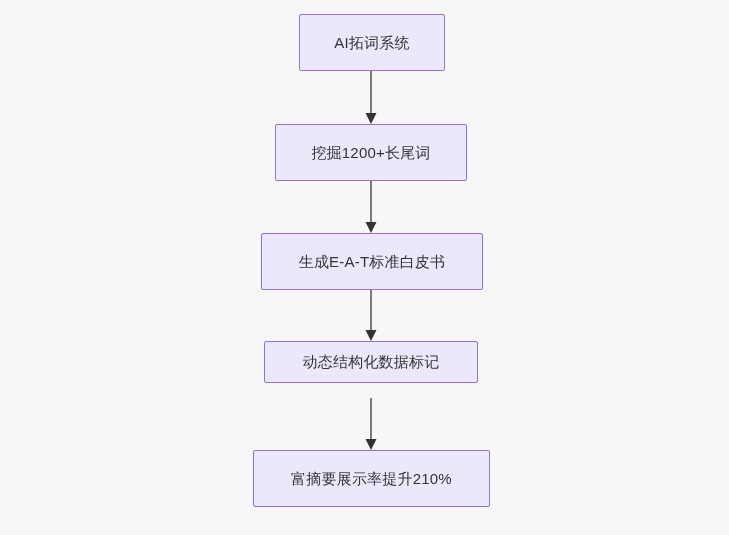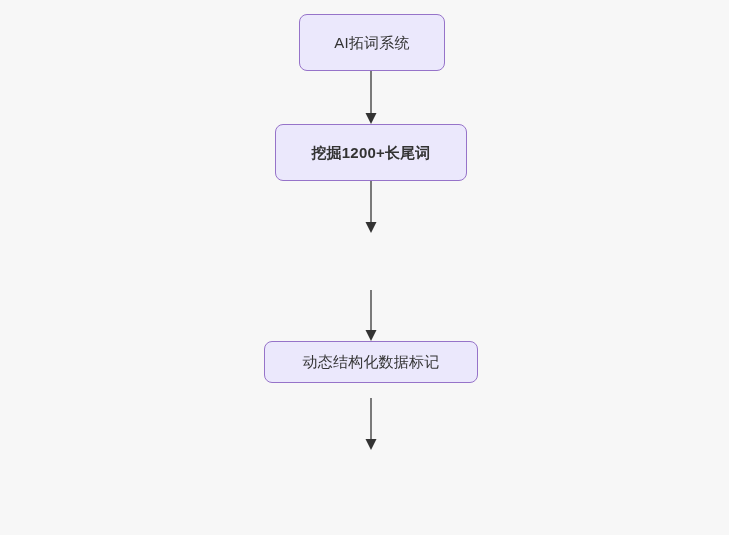--- a/index.html
+++ b/index.html
@@ -18,39 +18,39 @@
     position: relative;
     width: 729px;
     height: 535px;
   }
 
   .node {
     position: absolute;
     box-sizing: border-box;
     background: #ebe8fc;
     border: 1px solid #9673c9;
-    border-radius: 8px;
+    border-radius: 2px;
     display: flex;
     align-items: center;
     justify-content: center;
     color: #333333;
     font-size: 15px;
     line-height: 1.2;
     letter-spacing: 0.2px;
     white-space: nowrap;
     user-select: none;
   }
 
   .node-label {
     display: block;
   }
 
   
   .node-1 { left: 299px; top: 14px;  width: 146px; height: 57px; }
-  .node-2 { left: 275px; top: 124px; width: 192px; height: 57px; font-weight: bold; }
+  .node-2 { left: 275px; top: 124px; width: 192px; height: 57px; }
   .node-3 { left: 261px; top: 233px; width: 222px; height: 57px; }
   .node-4 { left: 264px; top: 341px; width: 214px; height: 42px; }
   .node-5 { left: 253px; top: 450px; width: 237px; height: 57px; }
 
   
   .edge {
     position: absolute;
     left: 0;
     top: 0;
     width: 729px;
@@ -94,19 +94,25 @@
   </svg>
 
   <div class="node node-1">
     <span class="node-label">AI拓词系统</span>
   </div>
 
   <div class="node node-2">
     <span class="node-label">挖掘1200+长尾词</span>
   </div>
 
+  <div class="node node-3">
+    <span class="node-label">生成E-A-T标准白皮书</span>
+  </div>
 
   <div class="node node-4">
     <span class="node-label">动态结构化数据标记</span>
   </div>
 
+  <div class="node node-5">
+    <span class="node-label">富摘要展示率提升210%</span>
+  </div>
 
 </div>
 
 </body></html>

